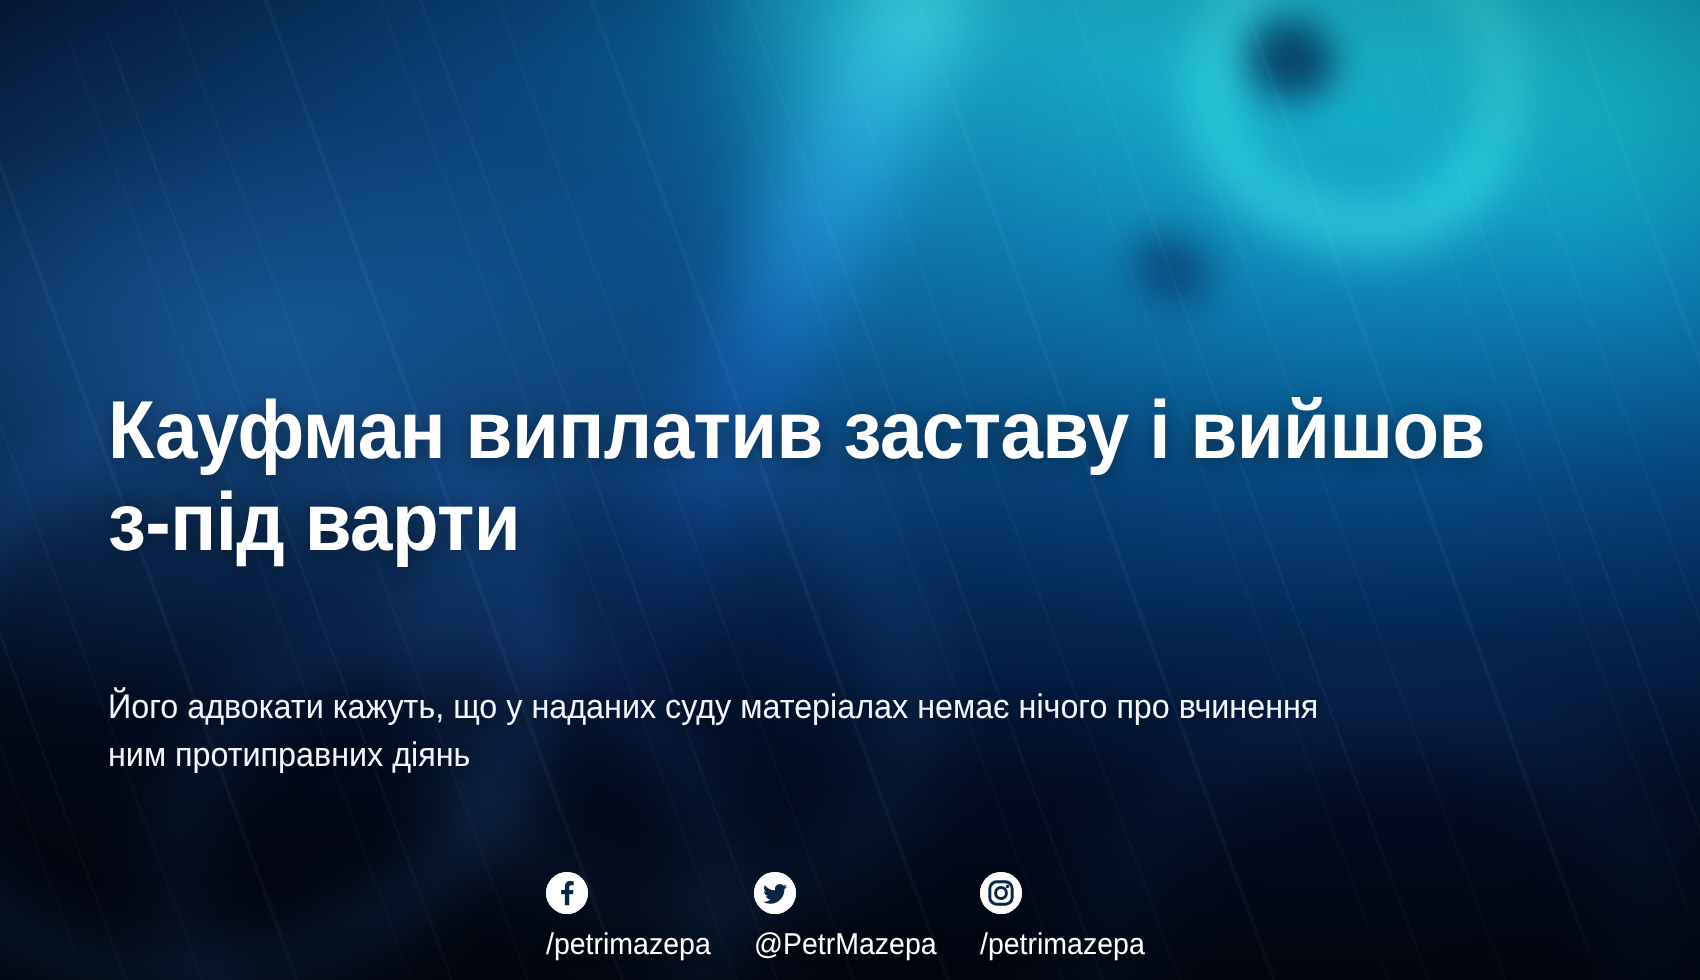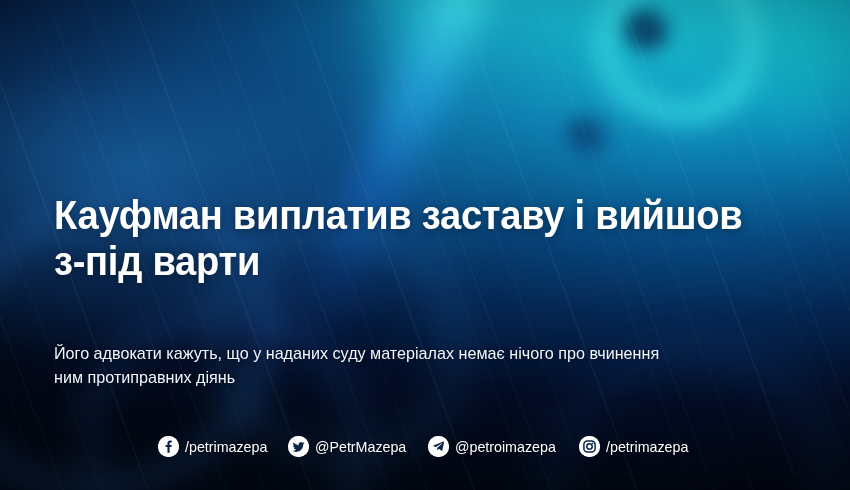--- a/index.html
+++ b/index.html
@@ -218,22 +218,23 @@
     left: 0;
     right: 0;
     top: 436px;
     display: flex;
     justify-content: center;
     align-items: center;
     gap: 17px;
   }
   .social-item {
     display: flex;
-    align-items: flex-end;
+    align-items: flex-start;
     gap: 6px;
+    flex-direction: column;
   }
   .social-icon {
     width: 21px;
     height: 21px;
     flex: 0 0 21px;
     border-radius: 50%;
     background: #ffffff;
     display: flex;
     align-items: center;
     justify-content: center;
@@ -291,29 +292,20 @@
       <div class="social-item">
         <span class="social-icon">
           <svg viewBox="0 0 24 24" width="21" height="21" aria-hidden="true">
             <circle cx="12" cy="12" r="12" fill="#ffffff"></circle>
             <path d="M19 8.3c-.5.23-1.05.38-1.62.45.58-.35 1.03-.9 1.24-1.57-.55.33-1.15.56-1.79.68a2.82 2.82 0 0 0-4.8 2.57A8 8 0 0 1 6.2 7.5a2.82 2.82 0 0 0 .87 3.76c-.46-.01-.9-.14-1.28-.35v.04c0 1.37.97 2.5 2.26 2.76-.24.07-.49.1-.75.1-.18 0-.36-.02-.53-.05a2.82 2.82 0 0 0 2.63 1.96A5.66 5.66 0 0 1 5 16.9a7.98 7.98 0 0 0 4.33 1.27c5.2 0 8.04-4.31 8.04-8.04l-.01-.37A5.73 5.73 0 0 0 19 8.3z" fill="#0b2545"></path>
           </svg>
         </span>
         <span class="social-label">@PetrMazepa</span>
       </div>
 
-      <div class="social-item">
-        <span class="social-icon">
-          <svg viewBox="0 0 24 24" width="21" height="21" aria-hidden="true">
-            <circle cx="12" cy="12" r="12" fill="#ffffff"></circle>
-            <path d="M18.3 7.05 16.4 16.3c-.14.63-.52.78-1.05.49l-2.9-2.14-1.4 1.35c-.16.15-.29.28-.58.28l.2-2.95 5.37-4.85c.23-.2-.05-.32-.36-.12l-6.64 4.18-2.86-.9c-.62-.19-.63-.62.13-.92l11.17-4.3c.52-.19.97.12.8.9z" fill="#0b2545"></path>
-          </svg>
-        </span>
-        <span class="social-label">@petroimazepa</span>
-      </div>
 
       <div class="social-item">
         <span class="social-icon">
           <svg viewBox="0 0 24 24" width="21" height="21" aria-hidden="true">
             <circle cx="12" cy="12" r="12" fill="#ffffff"></circle>
             <rect x="5.6" y="5.6" width="12.8" height="12.8" rx="4" ry="4" fill="none" stroke="#0b2545" stroke-width="1.7"></rect>
             <circle cx="12" cy="12" r="3.1" fill="none" stroke="#0b2545" stroke-width="1.7"></circle>
             <circle cx="15.7" cy="8.3" r="0.95" fill="#0b2545"></circle>
           </svg>
         </span>

